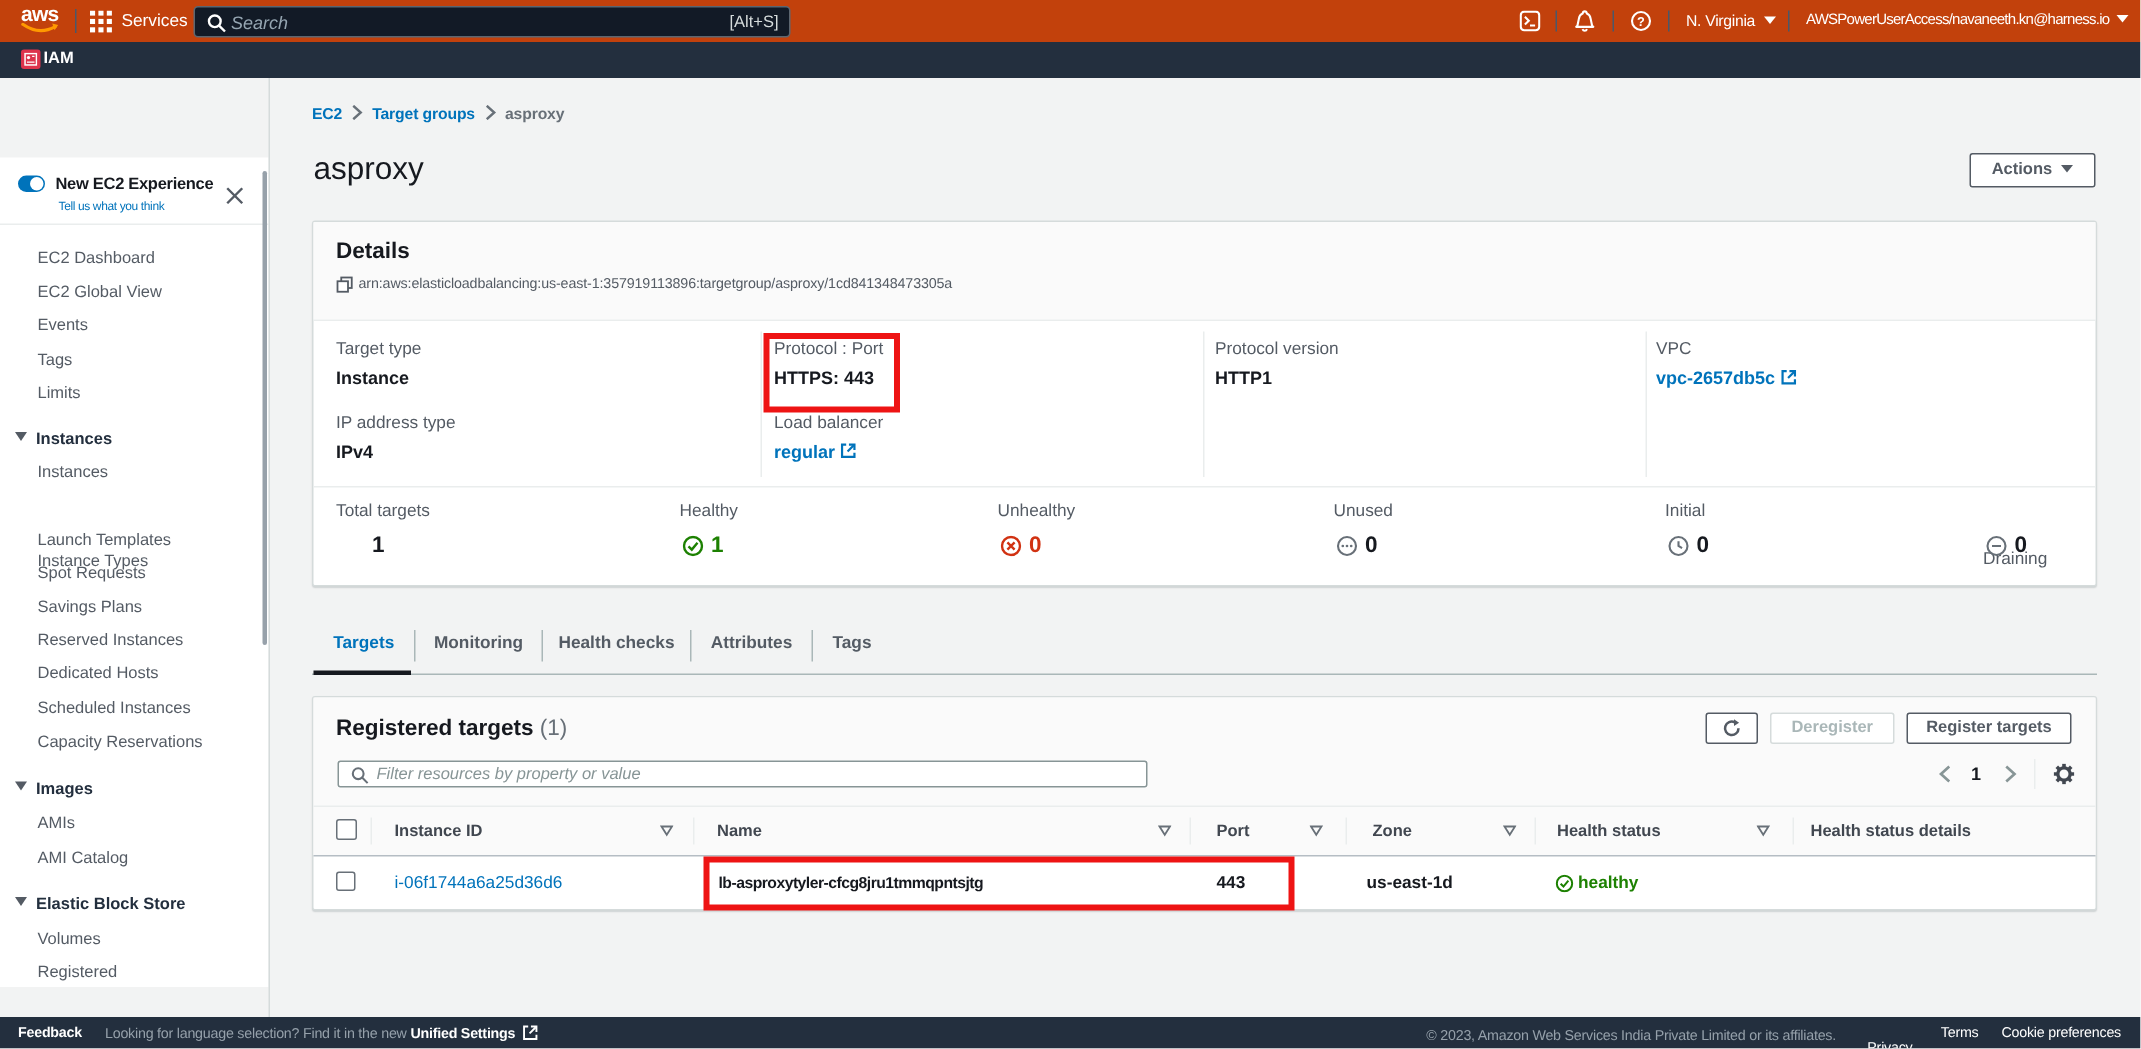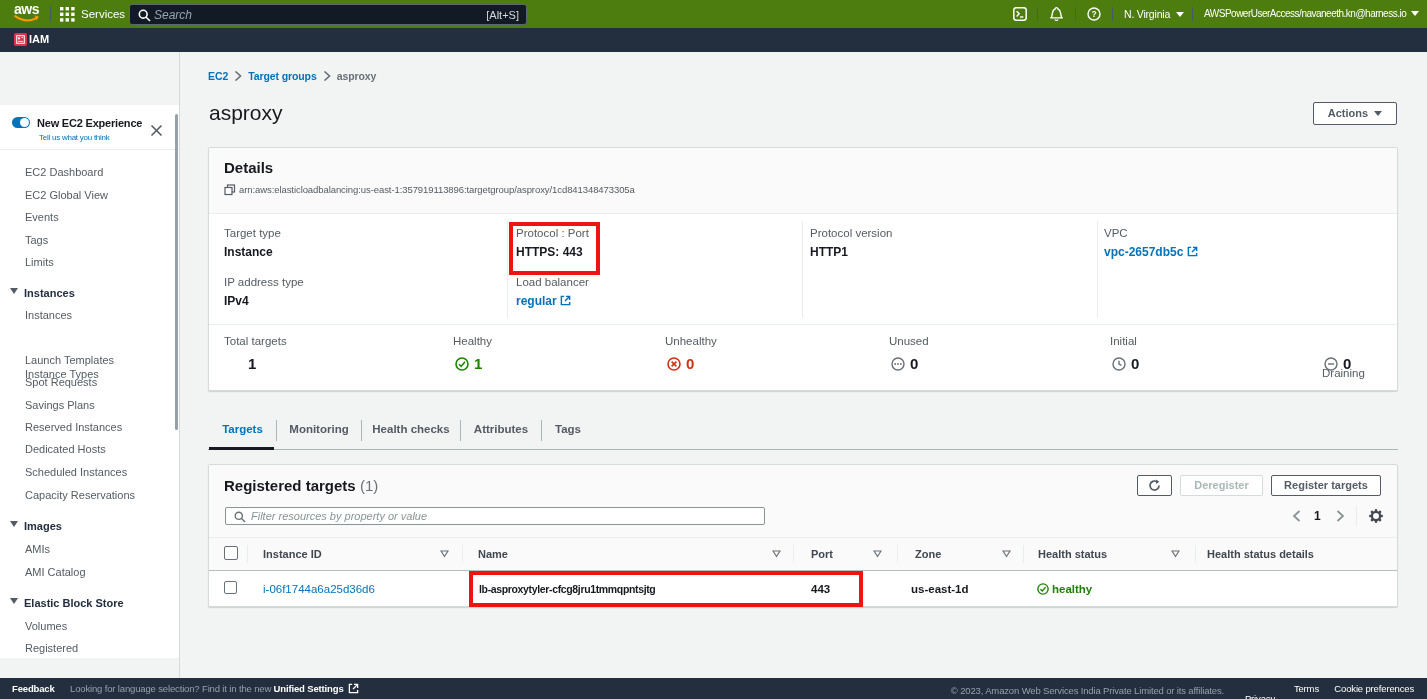--- a/index.html
+++ b/index.html
@@ -3,21 +3,21 @@
 <meta charset="utf-8">
 <style>
 * { margin:0; padding:0; box-sizing:border-box; }
 html,body { width:1427px; height:699px; overflow:hidden; }
 body { font-family:"Liberation Sans", sans-serif; }
 #page { position:relative; width:1427px; height:699px; background:#f2f3f3; }
 .abs { position:absolute; }
 .caret { display:inline-block; width:0; height:0; border-left:4px solid transparent; border-right:4px solid transparent; border-top:5px solid currentColor; vertical-align:middle; }
 
 
-#topbar { left:0; top:0; width:1427px; height:28px; background:#4d7c0f; }
+#topbar { left:0; top:0; width:1427px; height:28px; background:#c2410c; }
 #favbar { left:0; top:28px; width:1427px; height:24px; background:#232f3e;  }
 #footer { left:0; top:678px; width:1427px; height:21px; background:#232f3e; }
 .tdiv { width:1px; background:#49586a; }
 
 
 #sidepanel { left:0; top:105px; width:179px; height:553px; background:#ffffff; }
 #sideborder { left:179px; top:52px; width:1px; height:626px; background:#d5dbdb; }
 #sidescroll { left:175px; top:114px; width:3px; height:316px; background:#97a1aa; border-radius:2px; }
 .mi { position:absolute; left:25px; font-size:11px; color:#545b64; white-space:nowrap; }
 .mh { position:absolute; left:24px; font-size:11px; font-weight:bold; color:#232f3e; white-space:nowrap; }

